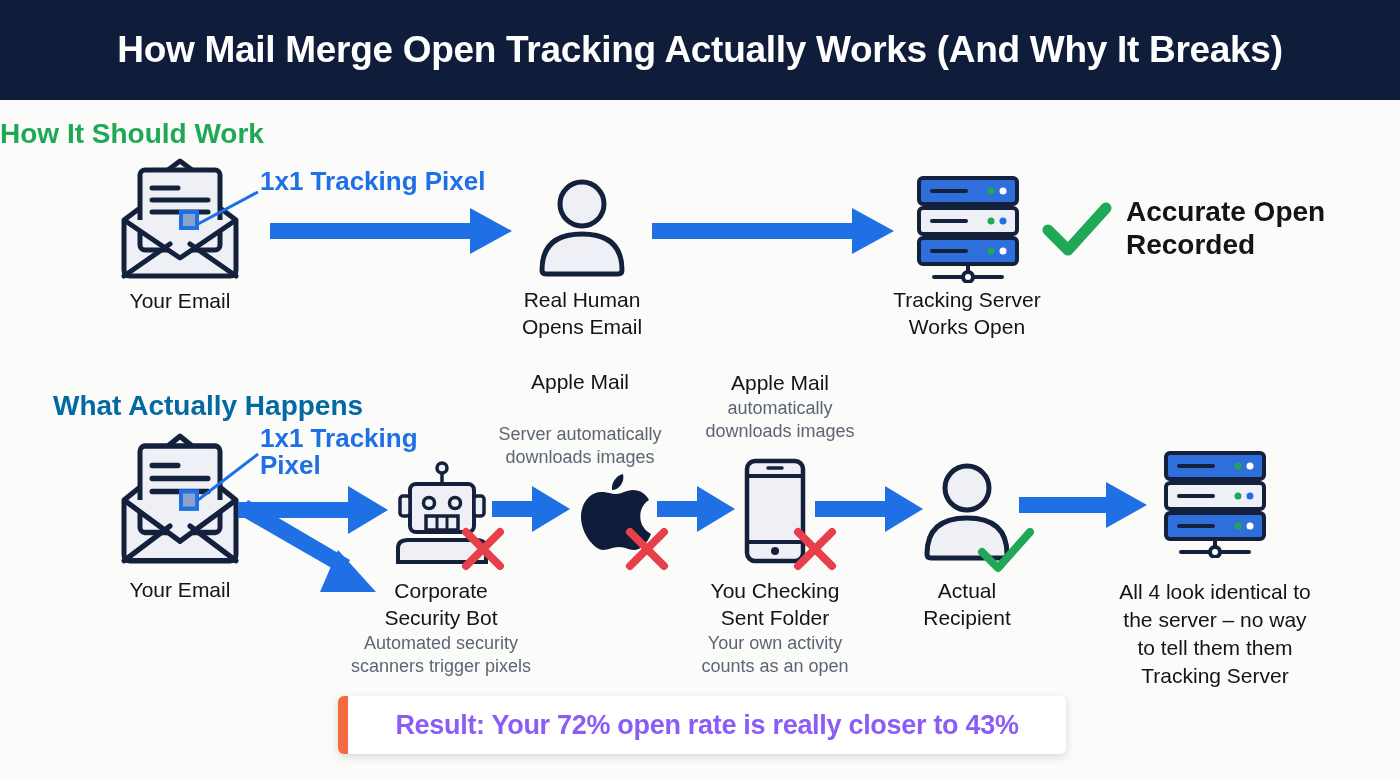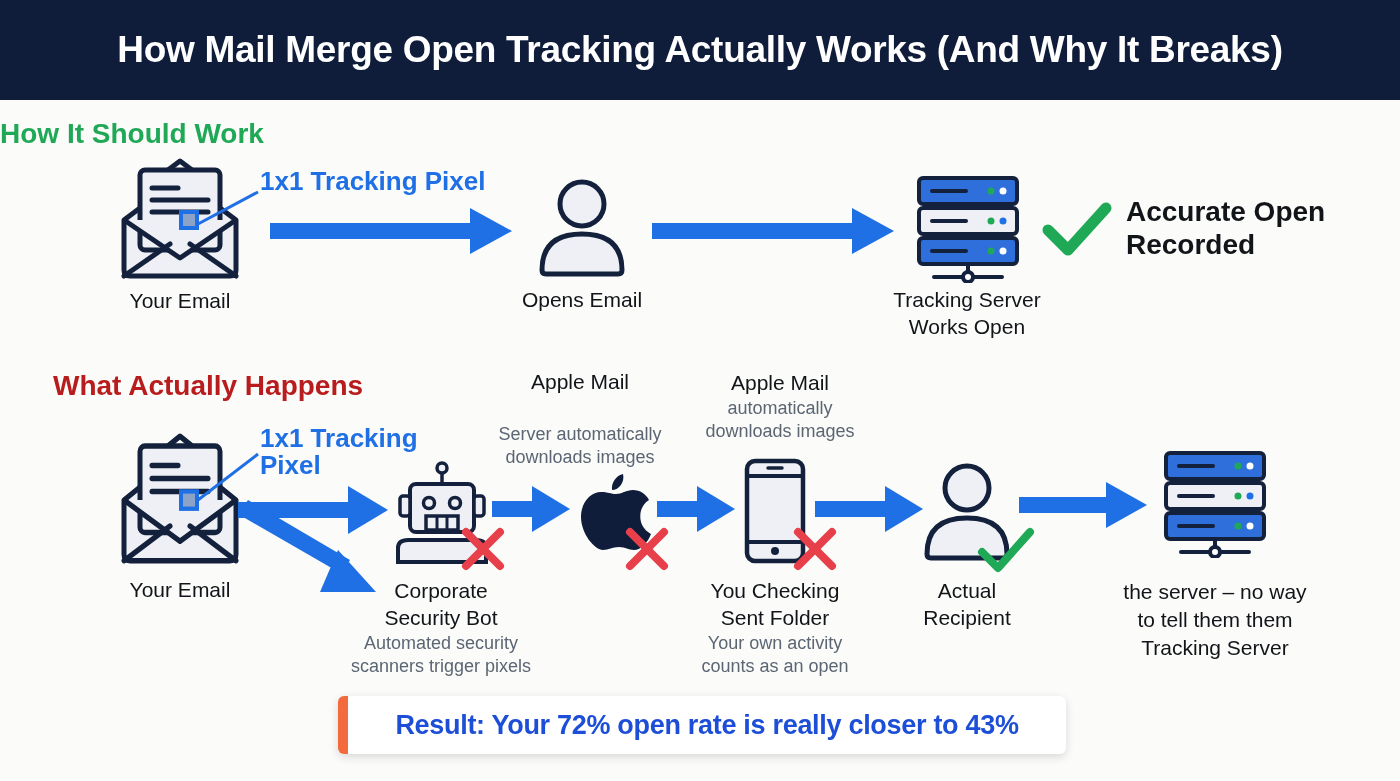--- a/index.html
+++ b/index.html
@@ -35,21 +35,21 @@
   }
   .icon { position: absolute; }
   .result-box {
     position: absolute; left: 338px; top: 696px; width: 728px; height: 58px;
     background: #ffffff; border-radius: 6px;
     box-shadow: 0 3px 10px rgba(0,0,0,0.14);
     display: flex; align-items: center; overflow: hidden;
   }
   .result-box .accent { width: 10px; height: 100%; background: #f26a3d; }
   .result-box .text {
-    flex: 1; text-align: center; font-size: 27px; font-weight: 700; color: #1d4ed8;
+    flex: 1; text-align: center; font-size: 27px; font-weight: 700; color: #8b5cf6;
     letter-spacing: -0.3px;
   }
 </style>
 </head>
 <body>
 
 <div class="header">
   <h1>How Mail Merge Open Tracking Actually Works (And Why It Breaks)</h1>
 </div>
 
@@ -75,20 +75,21 @@
 <svg class="icon" style="left:270px; top:208px;" width="242" height="46">
   <rect x="0" y="15" width="205" height="16" fill="#1f6fe5"></rect>
   <polygon points="200,0 242,23 200,46" fill="#1f6fe5"></polygon>
 </svg>
 
 <svg class="icon" style="left:537px; top:178px;" width="90" height="100" viewBox="0 0 90 100">
   <circle cx="45" cy="26" r="22" fill="#eef0f5" stroke="#14213d" stroke-width="5"></circle>
   <path d="M5 92 Q5 56 45 56 Q85 56 85 92 Q85 96 81 96 L9 96 Q5 96 5 92 Z" fill="#eef0f5" stroke="#14213d" stroke-width="5"></path>
 </svg>
 <div class="abs label" style="left:482px; width:200px; top:286px;">
+  <div>Real Human</div>
   <div>Opens Email</div>
 </div>
 
 <svg class="icon" style="left:652px; top:208px;" width="242" height="46">
   <rect x="0" y="15" width="205" height="16" fill="#1f6fe5"></rect>
   <polygon points="200,0 242,23 200,46" fill="#1f6fe5"></polygon>
 </svg>
 
 <svg class="icon" style="left:916px; top:175px;" width="104" height="108" viewBox="0 0 104 108">
   <rect x="3" y="3" width="98" height="26" rx="4" fill="#2f6fdc" stroke="#14213d" stroke-width="4"></rect>
@@ -113,21 +114,21 @@
 </div>
 
 <svg class="icon" style="left:1040px; top:200px;" width="74" height="58">
   <polyline points="8,30 28,50 66,8" fill="none" stroke="#1fa855" stroke-width="11" stroke-linecap="round" stroke-linejoin="round"></polyline>
 </svg>
 <div class="abs" style="left:1126px; top:195px; font-size:28px; font-weight:700; line-height:33px;">
   <div>Accurate Open</div>
   <div>Recorded</div>
 </div>
 
-<div class="abs section-title" style="left:53px; top:370px; color:#b91c1c;">What Actually Happens</div>
+<div class="abs section-title" style="left:53px; top:390px; color:#0369a1;">What Actually Happens</div>
 
 <svg class="icon" style="left:118px; top:433px;" width="124" height="132" viewBox="0 0 124 122" preserveAspectRatio="none">
   <path d="M6 62 L6 112 Q6 118 12 118 L112 118 Q118 118 118 112 L118 62 L62 20 Z" fill="#eef0f5" stroke="#14213d" stroke-width="5" stroke-linejoin="round"></path>
   <rect x="22" y="12" width="80" height="80" rx="5" fill="#eef0f5" stroke="#14213d" stroke-width="5"></rect>
   <path d="M50 12 L62 3 L74 12" fill="none" stroke="#14213d" stroke-width="5" stroke-linejoin="round"></path>
   <line x1="34" y1="30" x2="60" y2="30" stroke="#14213d" stroke-width="5" stroke-linecap="round"></line>
   <line x1="34" y1="42" x2="90" y2="42" stroke="#14213d" stroke-width="5" stroke-linecap="round"></line>
   <line x1="34" y1="54" x2="90" y2="54" stroke="#14213d" stroke-width="5" stroke-linecap="round"></line>
   <path d="M6 62 L62 100 L118 62" fill="#eef0f5" stroke="#14213d" stroke-width="5" stroke-linejoin="round"></path>
   <path d="M6 118 L52 86 M118 118 L72 86" stroke="#14213d" stroke-width="5" stroke-linecap="round"></path>
@@ -261,20 +262,21 @@
     <circle cx="87" cy="16" r="3.5" fill="#ffffff"></circle>
   <circle cx="75" cy="46" r="3.5" fill="#1fa855"></circle>
     <circle cx="87" cy="46" r="3.5" fill="#1f6fe5"></circle>
   <circle cx="75" cy="76" r="3.5" fill="#1fa855"></circle>
     <circle cx="87" cy="76" r="3.5" fill="#ffffff"></circle>
   <line x1="52" y1="89" x2="52" y2="98" stroke="#14213d" stroke-width="4"></line>
   <line x1="18" y1="102" x2="86" y2="102" stroke="#14213d" stroke-width="4" stroke-linecap="round"></line>
   <circle cx="52" cy="102" r="5" fill="#ffffff" stroke="#14213d" stroke-width="4"></circle>
 </svg>
 <div class="abs label" style="left:1085px; width:260px; top:578px; line-height:28px;">
+  <div>All 4 look identical to</div>
   <div>the server – no way</div>
   <div>to tell them them</div>
   <div>Tracking Server</div>
 </div>
 
 <div class="result-box">
   <div class="accent"></div>
   <div class="text">Result: Your 72% open rate is really closer to 43%</div>
 </div>
 

